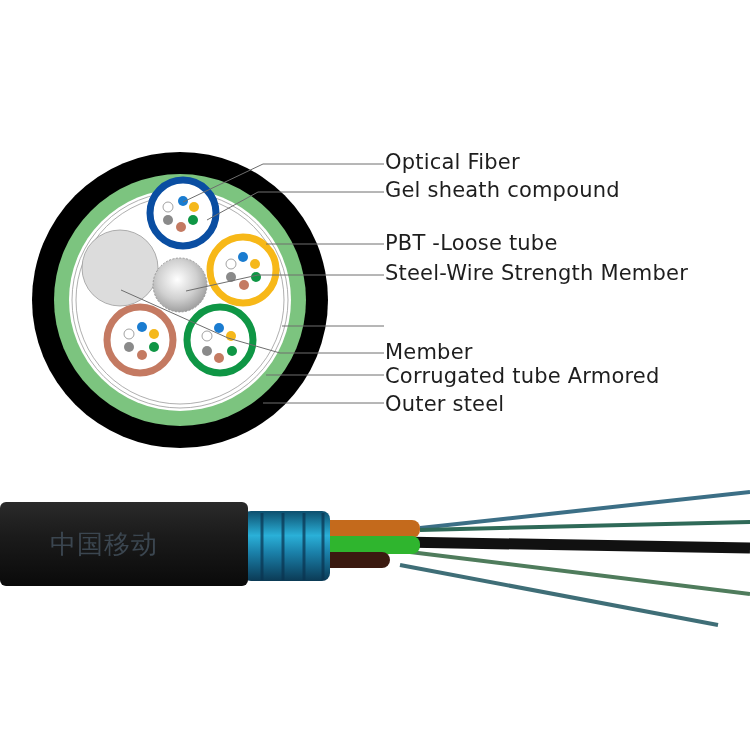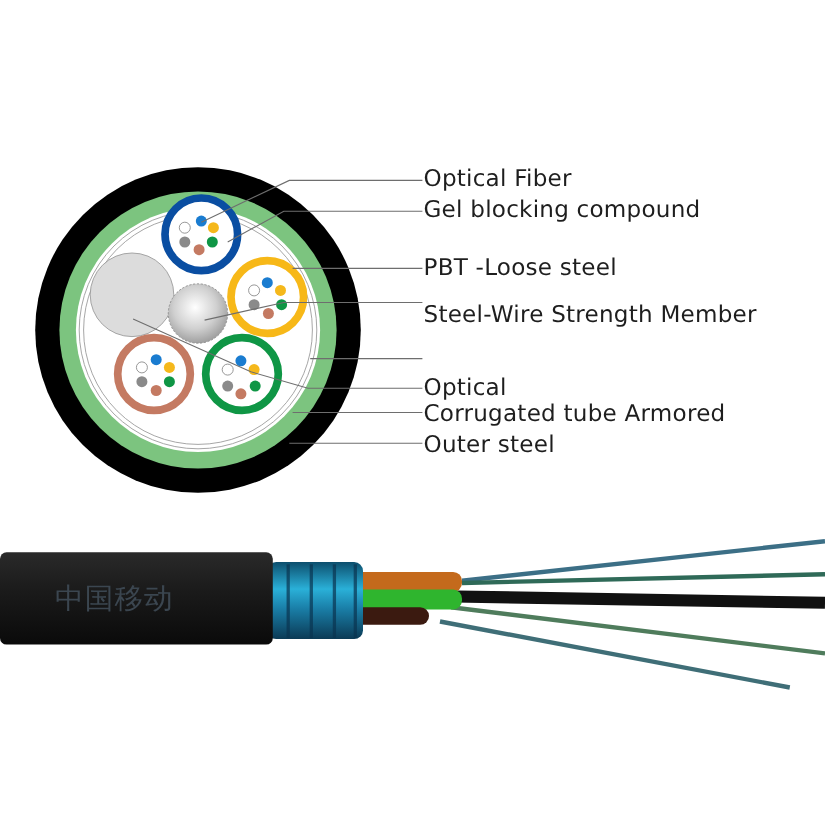--- a/index.html
+++ b/index.html
@@ -109,21 +109,21 @@
         <line x1="283" y1="513" x2="283" y2="580"></line>
         <line x1="304" y1="513" x2="304" y2="580"></line>
         <line x1="323" y1="513" x2="323" y2="580"></line>
       </g>
 
       <rect x="0" y="502" width="248" height="84" rx="6" fill="url(#sheathGrad)"></rect>
     </g>
   </svg>
 
   <div class="label" style="top:150px">Optical Fiber</div>
-  <div class="label" style="top:178px">Gel blocking compound</div>
-  <div class="label" style="top:231px">PBT -Loose steel</div>
-  <div class="label" style="top:274px">Steel-Wire Strength Member</div>
-  <div class="label" style="top:340px">Optical</div>
+  <div class="label" style="top:178px">Gel sheath compound</div>
+  <div class="label" style="top:231px">PBT -Loose tube</div>
+  <div class="label" style="top:261px">Steel-Wire Strength Member</div>
+  <div class="label" style="top:340px">Member</div>
   <div class="label" style="top:364px">Corrugated tube Armored</div>
   <div class="label" style="top:392px">Outer steel</div>
 
   <div style="position:absolute; left:50px; top:527px; font-size:26px; color:#3b4650; letter-spacing:1px; font-family:Liberation Serif, serif;">中国移动</div>
 </div>
 
 </body></html>

